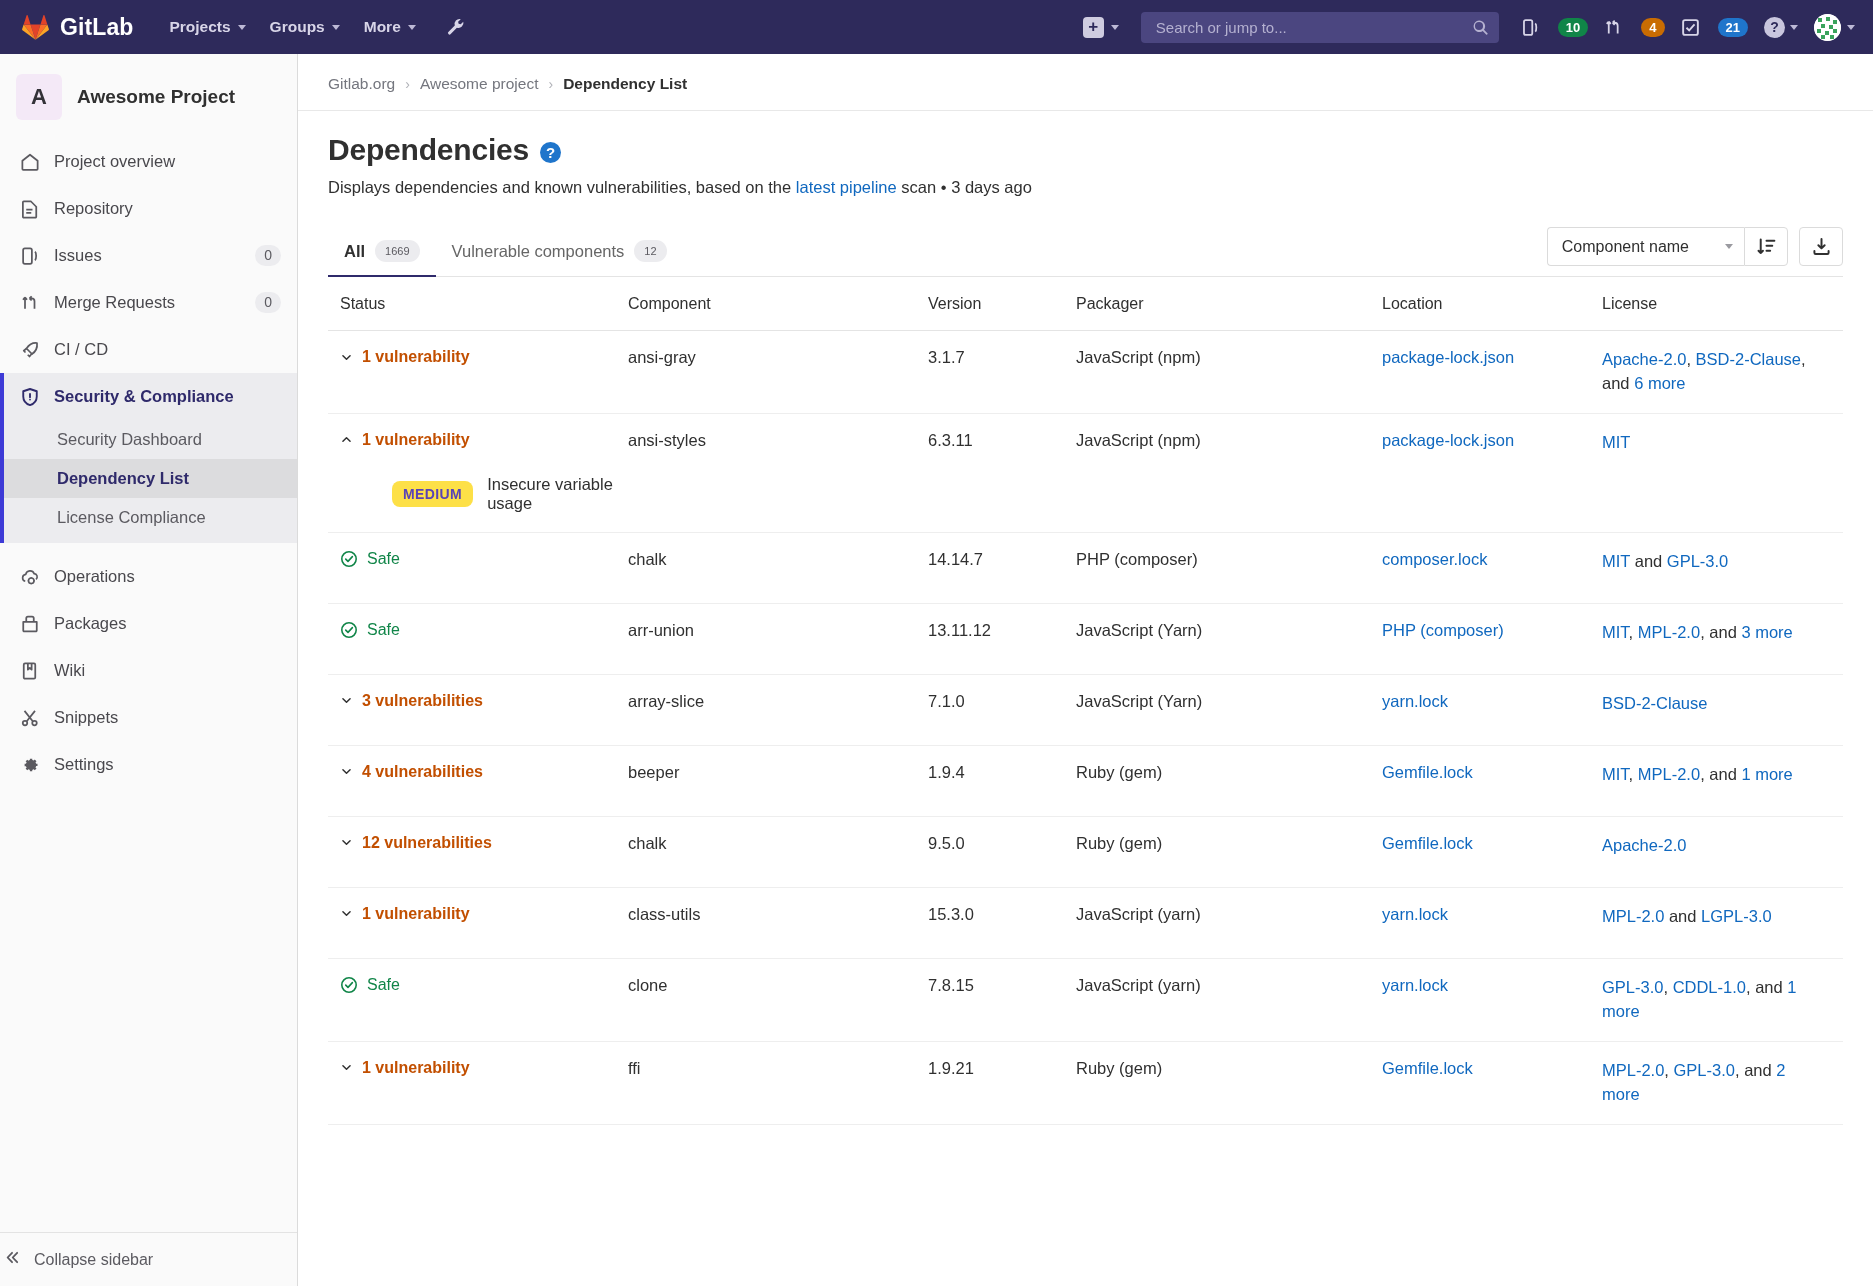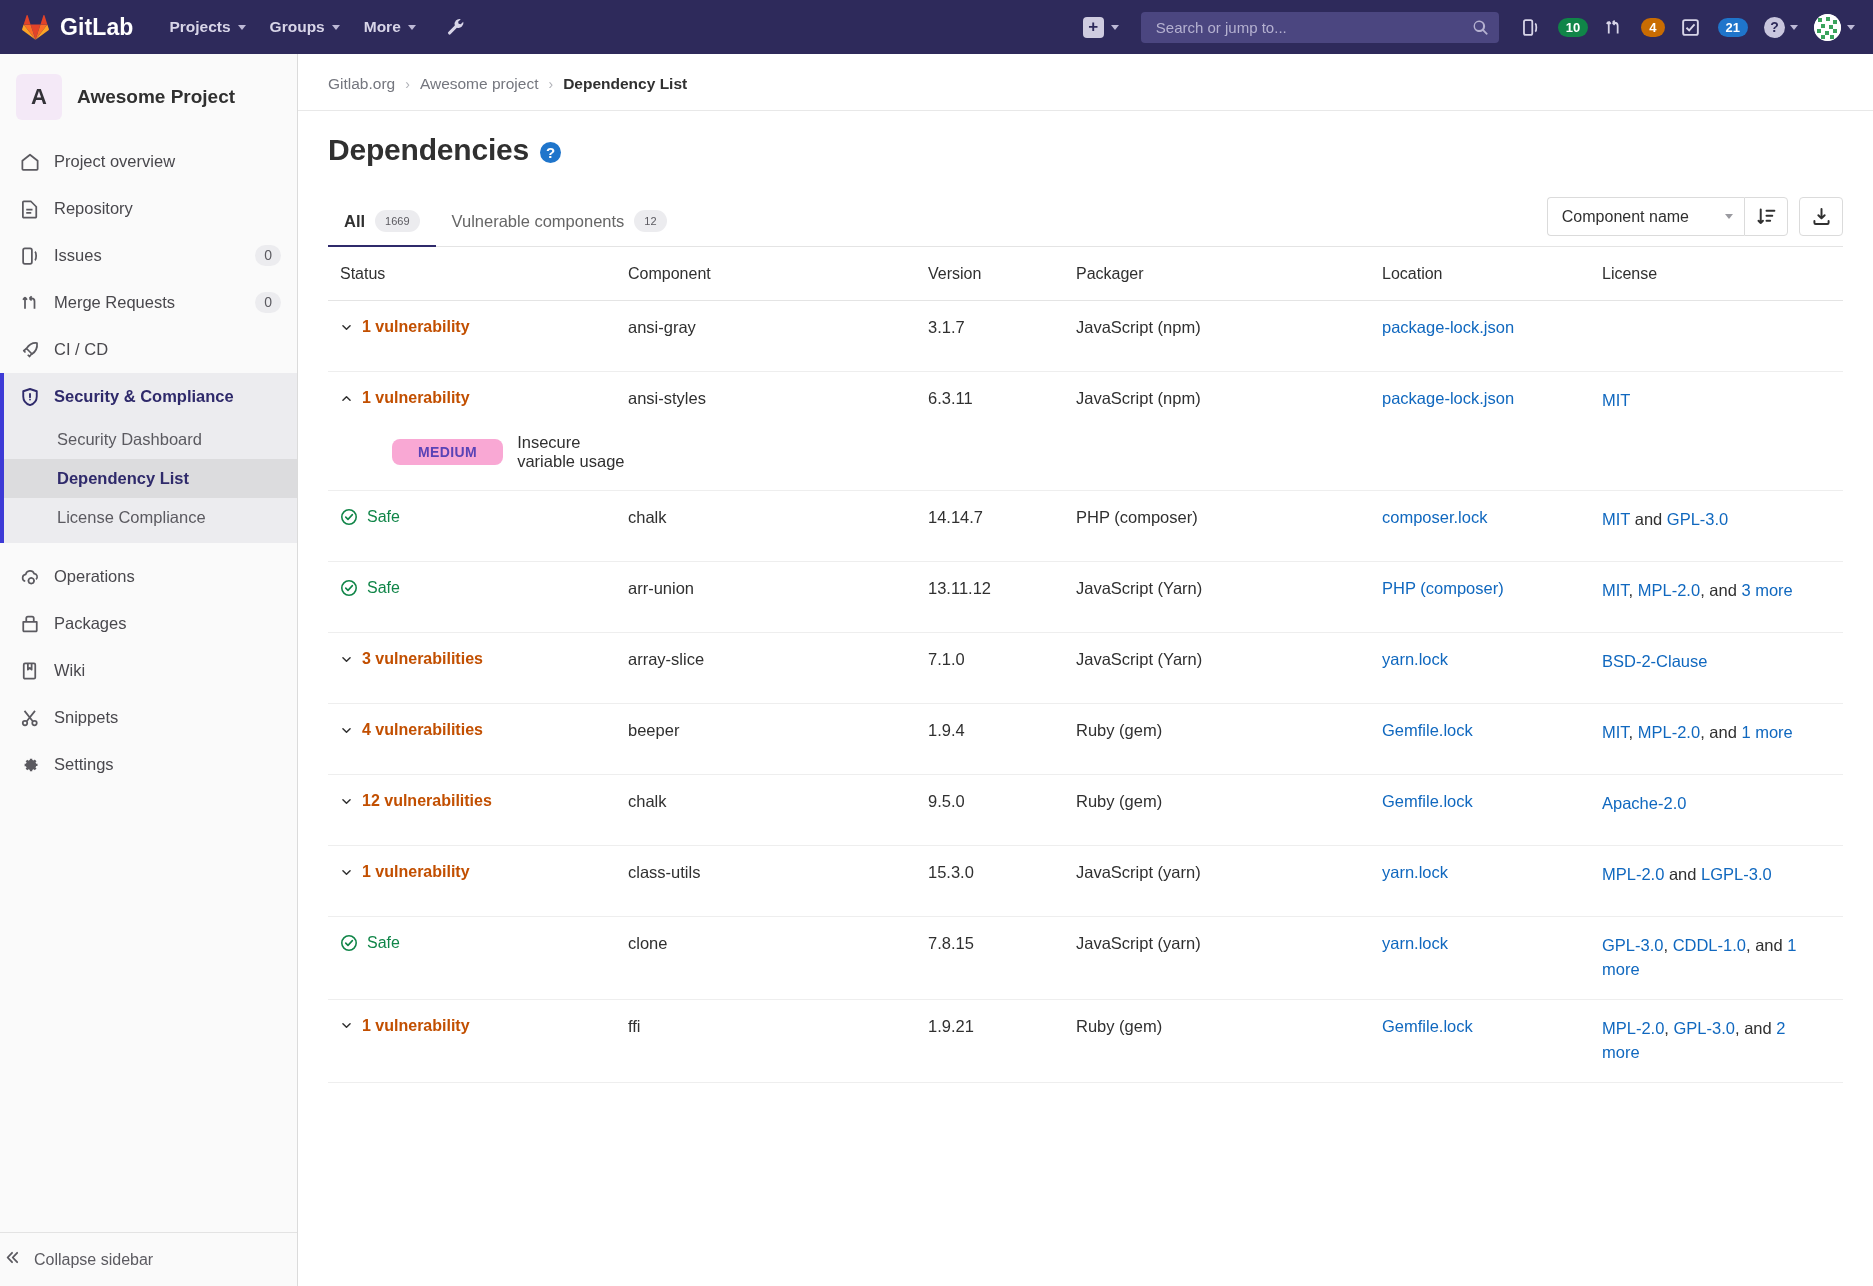--- a/index.html
+++ b/index.html
@@ -199,22 +199,22 @@
   .c-lic    { flex: 1 1 auto; padding-right: 28px; }
 
   .status-cell { display: flex; align-items: center; gap: 9px; }
   .chev { width: 13px; flex: 0 0 13px; display:flex; align-items:center; justify-content:center; }
   .vuln-txt { color: #c24f00; font-weight: 600; font-size: 16px; cursor: pointer; }
   .safe-txt { color: #108548; font-size: 16px; }
   .safe-ico { width: 18px; height: 18px; flex: 0 0 18px; }
 
   .vuln-detail { display: flex; align-items: center; gap: 14px; padding: 26px 0 2px 52px; }
   .sev-badge {
-    background: #f9a8d4; color: #5943b6; font-size: 14px; font-weight: 700;
-    letter-spacing: .4px; padding: 5px 26px; border-radius: 8px;
+    background: #fde047; color: #5943b6; font-size: 14px; font-weight: 700;
+    letter-spacing: .4px; padding: 5px 11px; border-radius: 8px;
   }
   .vuln-desc { font-size: 16.5px; color: #303030; }
 
   .lic-line { line-height: 1.45; }
   .sep-and { color: #303030; }
 </style>
 </head>
 <body>
 
 <div class="app">
@@ -471,20 +471,25 @@
         <span class="crumb-sep">›</span>
         <span class="crumb last">Dependency List</span>
       </div>
 
       <div class="page-wrap">
         <div class="page-title-row">
           <span class="page-title">Dependencies</span>
           <span class="help-badge">?</span>
         </div>
 
+        <div class="page-sub">
+          <span>Displays dependencies and known vulnerabilities, based on the </span><span class="lnk">latest pipeline</span><span> scan</span>
+          <span class="dot-sep">•</span>
+          <span>3 days ago</span>
+        </div>
 
         <div class="tabs-row">
           <div class="tabs">
             <div class="tab active">
               <span>All</span>
               <span class="tab-count">1669</span>
             </div>
             <div class="tab">
               <span>Vulnerable components</span>
               <span class="tab-count">12</span>
@@ -531,20 +536,21 @@
                         <path d="M3.6 5.8 8 10.2l4.4-4.4"></path>
                       </svg>
                     </span>
                     <span class="vuln-txt">1 vulnerability</span>
                   </div>
                 </div>
                 <div class="c-comp">ansi-gray</div>
                 <div class="c-ver">3.1.7</div>
                 <div class="c-pack">JavaScript (npm)</div>
                 <div class="c-loc"><span class="lnk">package-lock.json</span></div>
+                <div class="c-lic lic-line"><span class="lnk">Apache-2.0</span><span class="sep-and">, </span><span class="lnk">BSD-2-Clause</span><span class="sep-and">, and </span><span class="lnk">6 more</span></div>
               </div>
               <div class="trow">
                 <div class="c-status">
                   <div class="status-cell">
                     <span class="chev">
                       <svg width="13" height="13" viewBox="0 0 16 16" fill="none" stroke="#303030" stroke-width="1.8" stroke-linecap="round" stroke-linejoin="round">
                         <path d="M3.6 10.2 8 5.8l4.4 4.4"></path>
                       </svg>
                     </span>
                     <span class="vuln-txt">1 vulnerability</span>

